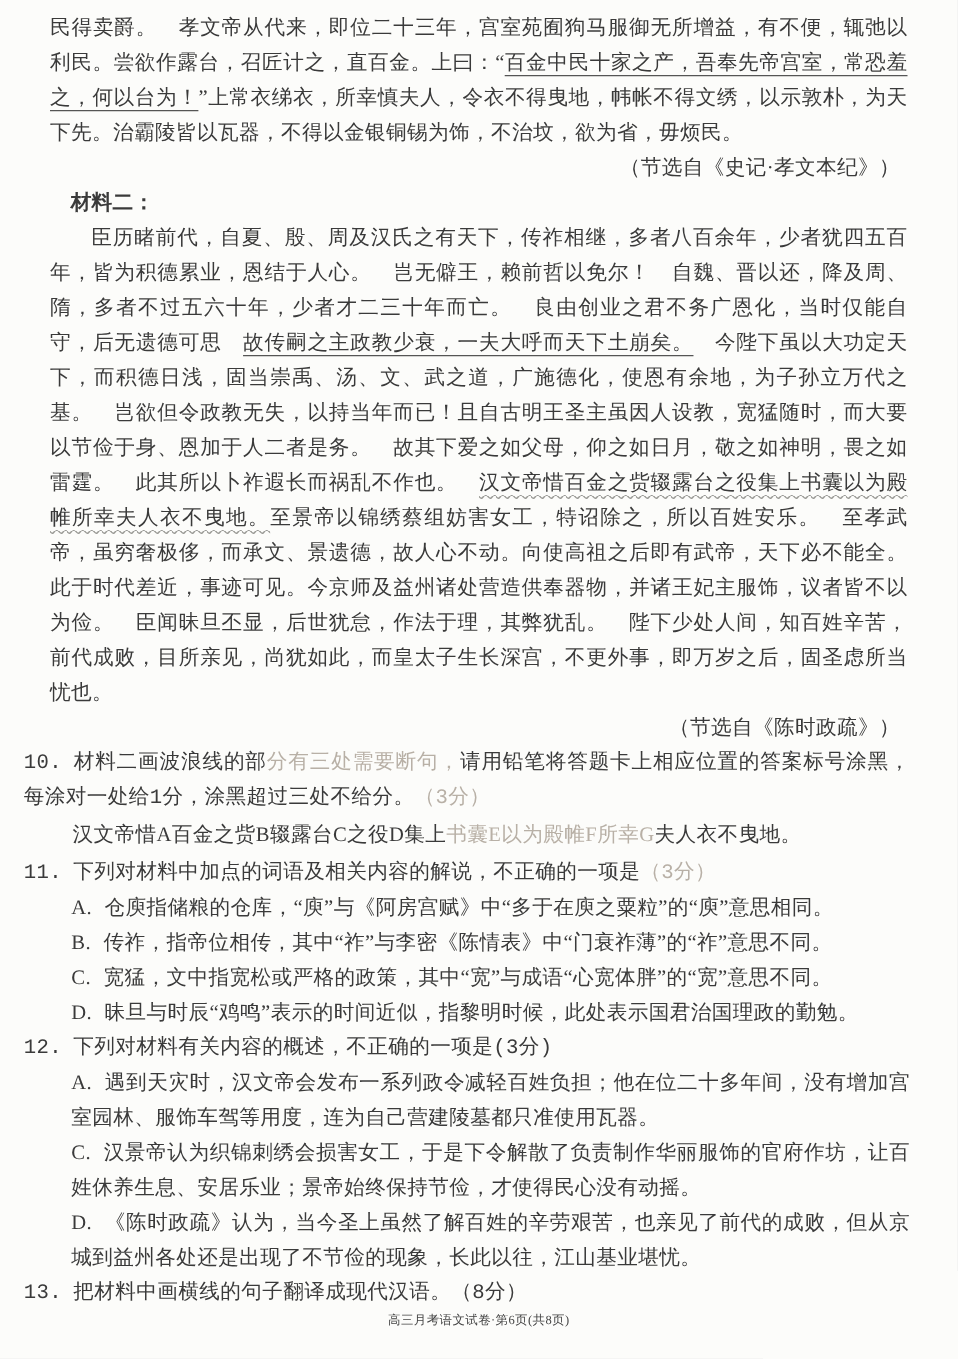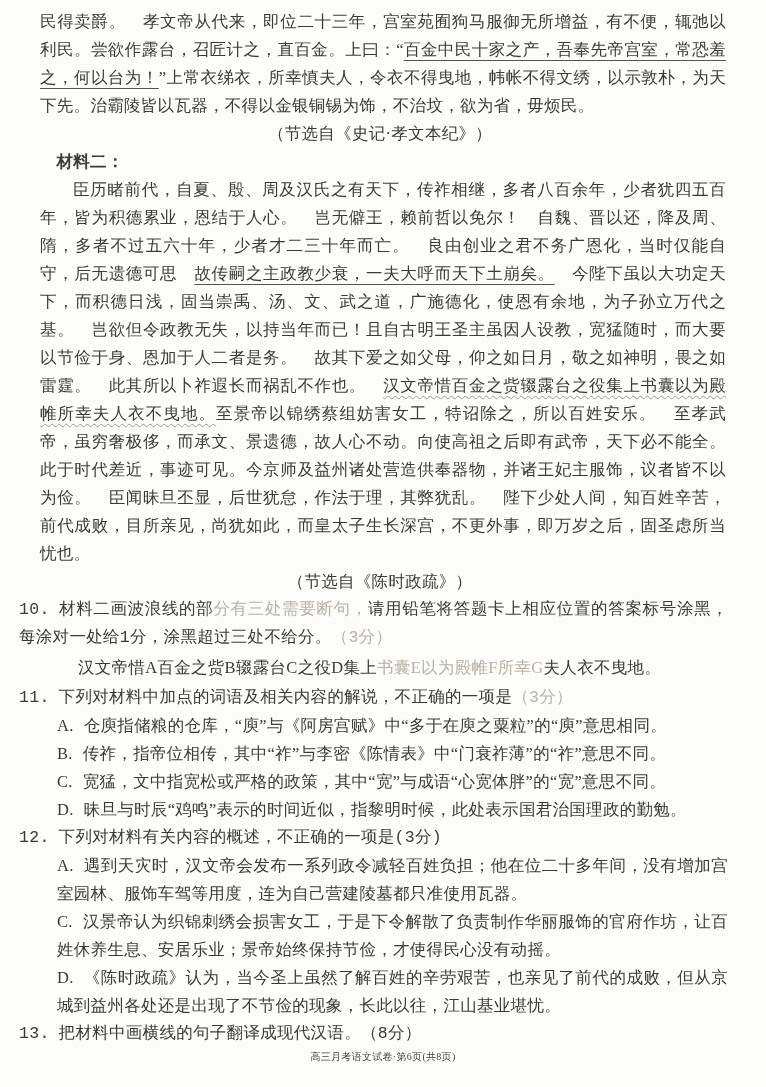--- a/index.html
+++ b/index.html
@@ -17,40 +17,40 @@
     letter-spacing:0.3px;
   }
   .body-para{
     margin:0 40px;
     text-align:justify;
   }
   .para-first{padding-top:8px;}
   .indent2{text-indent:2em;}
   .source-line{
     margin:0 46px 0 40px;
-    text-align:center;
+    text-align:right;
   }
   .material-label{
     margin:0 40px;
     text-indent:1em;
     font-weight:bold;
   }
   .question{
     margin:0 38px 0 19px;
     text-align:justify;
     font-family:Liberation Mono, monospace;
   }
   .qnum{margin-right:9px;}
   .option{
     margin:0 38px 0 57px;
     text-align:justify;
   }
   .opt-label{margin-right:10px;}
   .q10-sentence{
-    margin:2px 38px 2px 78px;
+    margin:2px 38px 2px 58px;
   }
   .seg-normal{}
   .seg-underline{
     text-decoration:underline;
     text-underline-offset:5px;
     text-decoration-thickness:1px;
     text-decoration-color:#555;
   }
   .seg-wavy{
     text-decoration:underline wavy;

